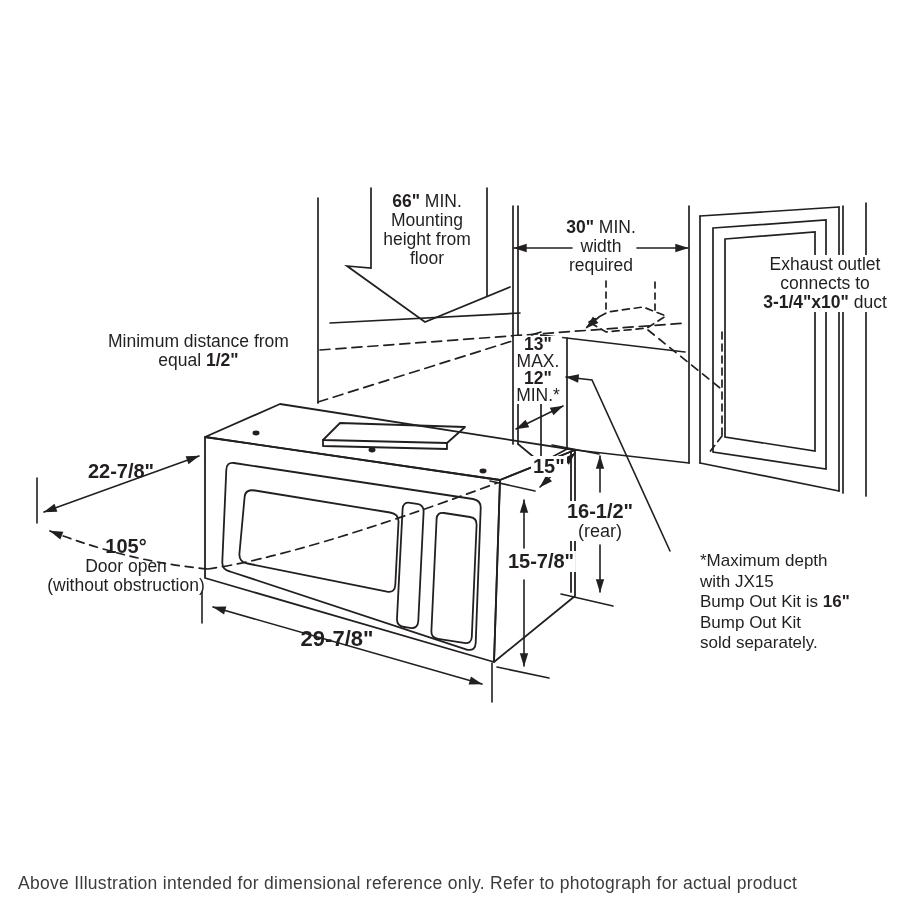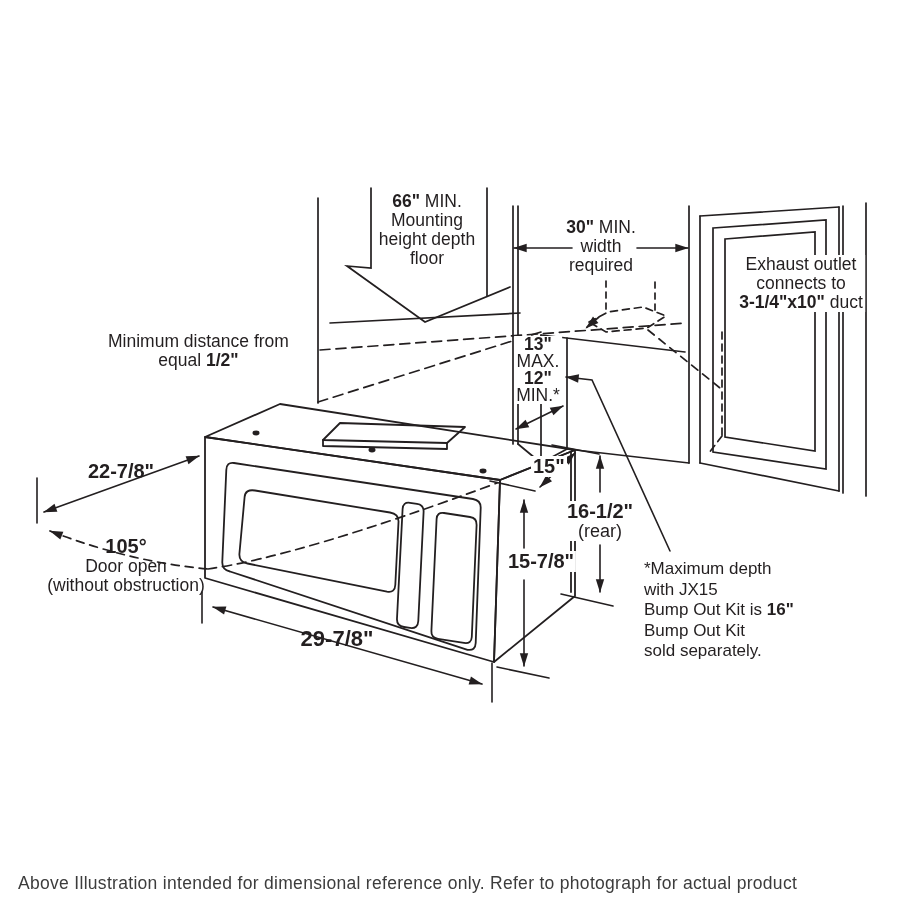--- a/index.html
+++ b/index.html
@@ -128,31 +128,31 @@
 
       <path d="M202,592 V623"></path>
       <path d="M492,663 V702"></path>
       <path d="M213,607 L482,684" marker-start="url(#mS)" marker-end="url(#mE)"></path>
     </g>
   </svg>
 
   <div class="lbl ctr" style="left:427px;top:192px;">
     <div><span class="b">66"</span><span> MIN.</span></div>
     <div>Mounting</div>
-    <div>height depth</div>
+    <div>height from</div>
     <div>floor</div>
   </div>
 
   <div class="lbl ctr" style="left:601px;top:218px;">
     <div><span class="b">30"</span><span> MIN.</span></div>
     <div>width</div>
     <div>required</div>
   </div>
 
-  <div class="lbl ctr bg" style="left:801px;top:255px;">
+  <div class="lbl ctr bg" style="left:825px;top:255px;">
     <div>Exhaust outlet</div>
     <div>connects to</div>
     <div><span class="b">3-1/4"x10"</span><span> duct</span></div>
   </div>
 
   <div class="lbl" style="left:108px;top:332px;">
     <div>Minimum distance from</div>
     <div><span>equal </span><span class="b">1/2"</span></div>
   </div>
 
@@ -183,21 +183,21 @@
   </div>
 
   <div class="lbl ctr dim bg" style="left:541px;top:551px;">
     <div>15-7/8"</div>
   </div>
 
   <div class="lbl ctr dim-lg" style="left:337px;top:627px;">
     <div>29-7/8"</div>
   </div>
 
-  <div class="lbl note" style="left:644px;top:551px;margin-top:8px;">
+  <div class="lbl note" style="left:700px;top:551px;">
     <div>*Maximum depth</div>
     <div>with JX15</div>
     <div><span>Bump Out Kit is </span><span class="b">16"</span></div>
     <div>Bump Out Kit</div>
     <div>sold separately.</div>
   </div>
 
   <div class="footer">Above Illustration intended for dimensional reference only. Refer to photograph for actual product appearance.</div>
 
 </div>

